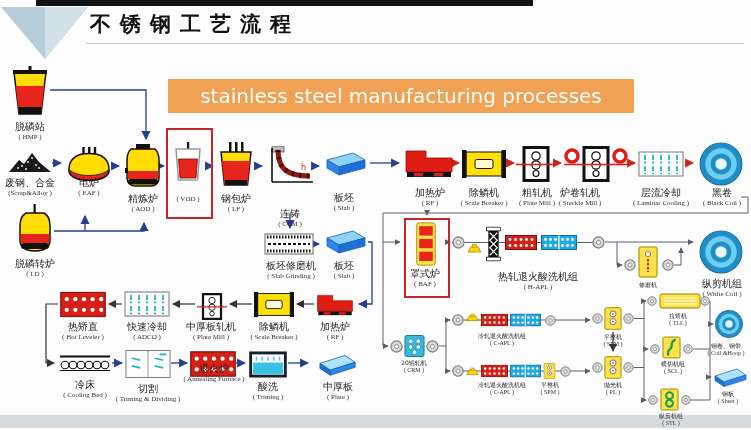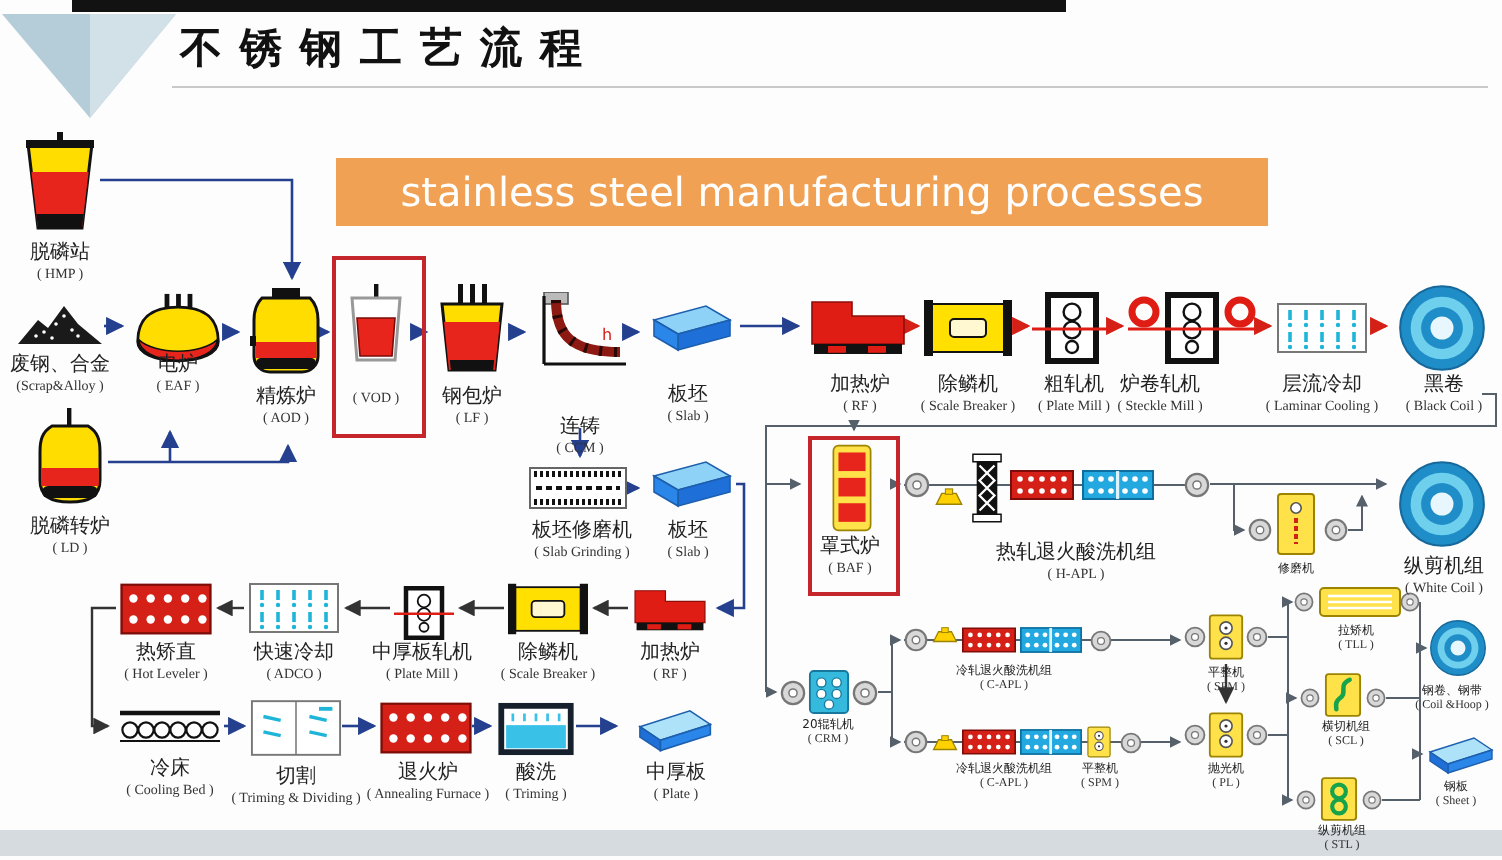--- a/index.html
+++ b/index.html
@@ -840,21 +840,21 @@
       <div class="en">( Hot Leveler )</div>
     </div>
   <div class="lbl" style="left:85px;top:378px">
       <div class="zh">冷床</div>
       <div class="en">( Cooling Bed )</div>
     </div>
   <div class="lbl" style="left:148px;top:382px">
       <div class="zh">切割</div>
       <div class="en">( Triming &amp; Dividing )</div>
     </div>
-  <div class="lbl" style="left:214px;top:380px">
+  <div class="lbl" style="left:214px;top:362px">
       <div class="zh">退火炉</div>
       <div class="en">( Annealing Furnace )</div>
     </div>
   <div class="lbl" style="left:268px;top:380px">
       <div class="zh">酸洗</div>
       <div class="en">( Triming )</div>
     </div>
   <div class="lbl" style="left:338px;top:380px">
       <div class="zh">中厚板</div>
       <div class="en">( Plate )</div>

